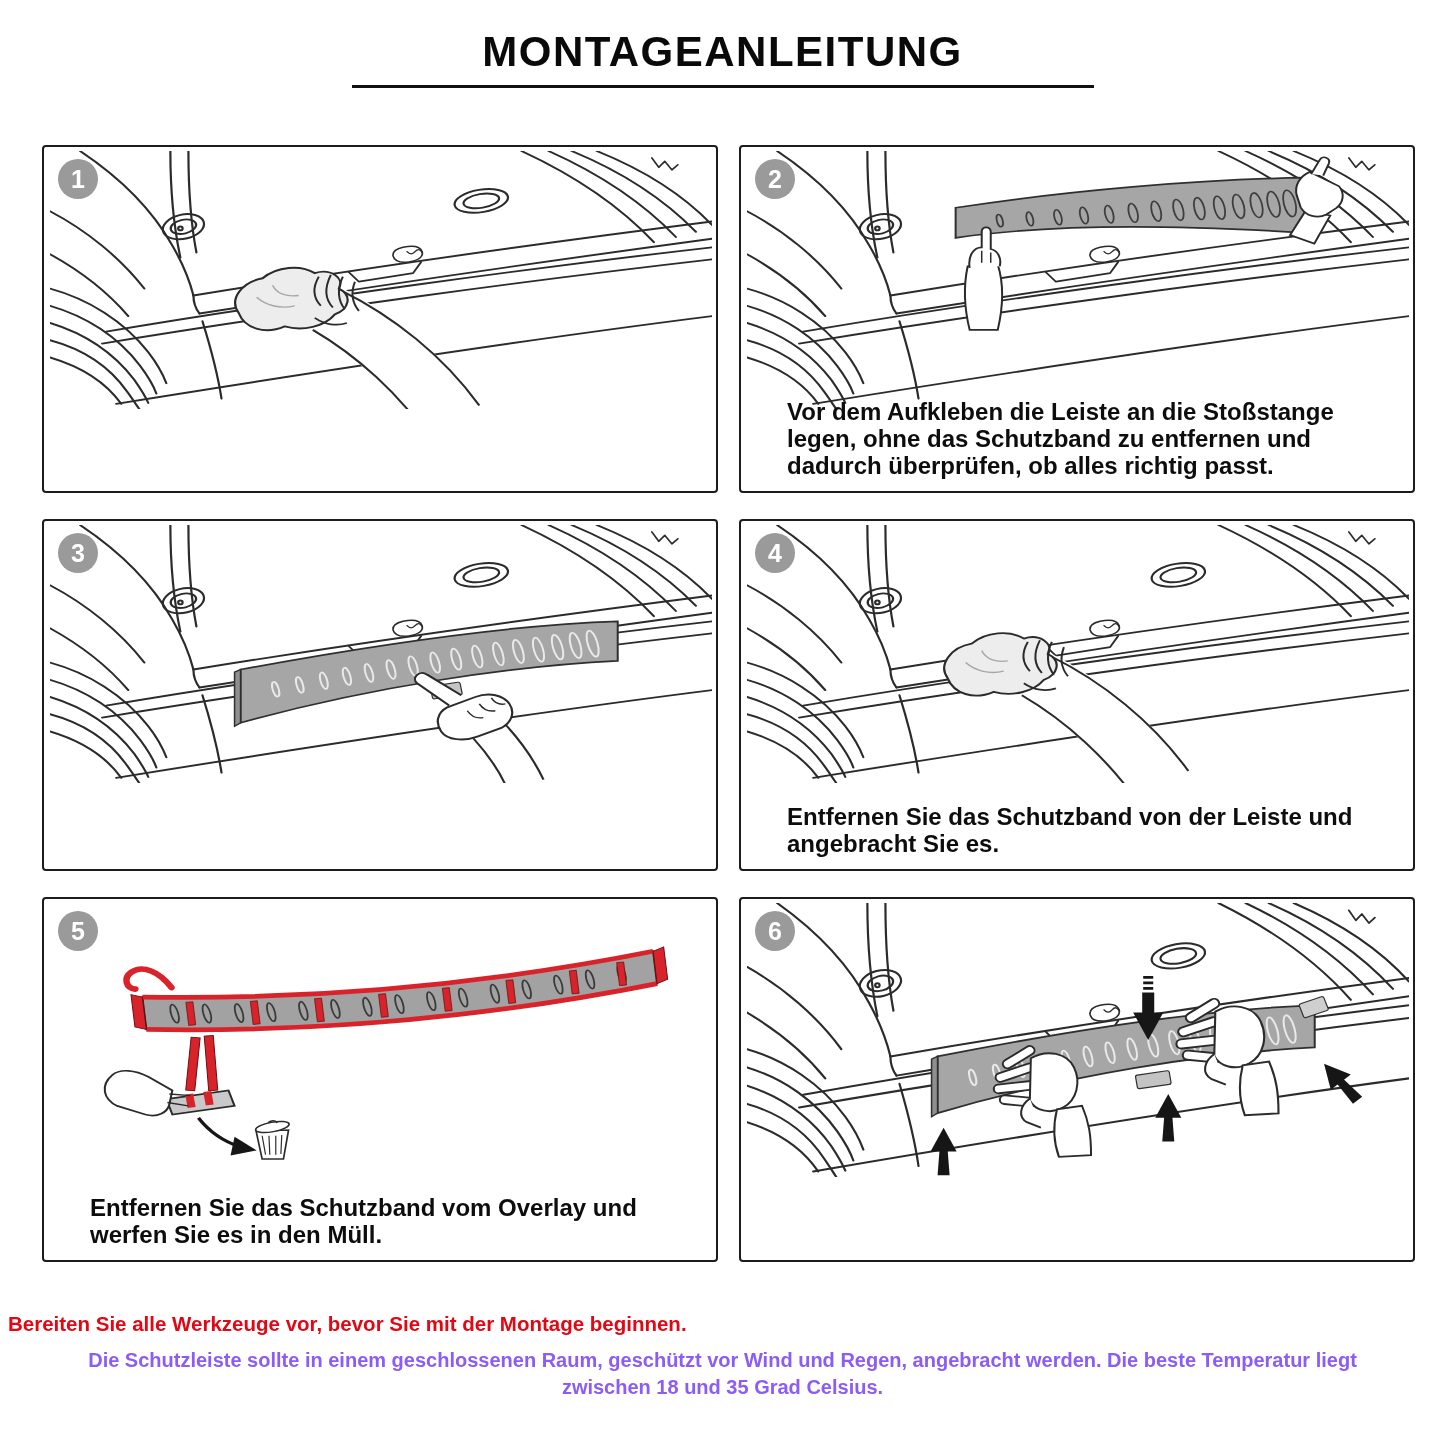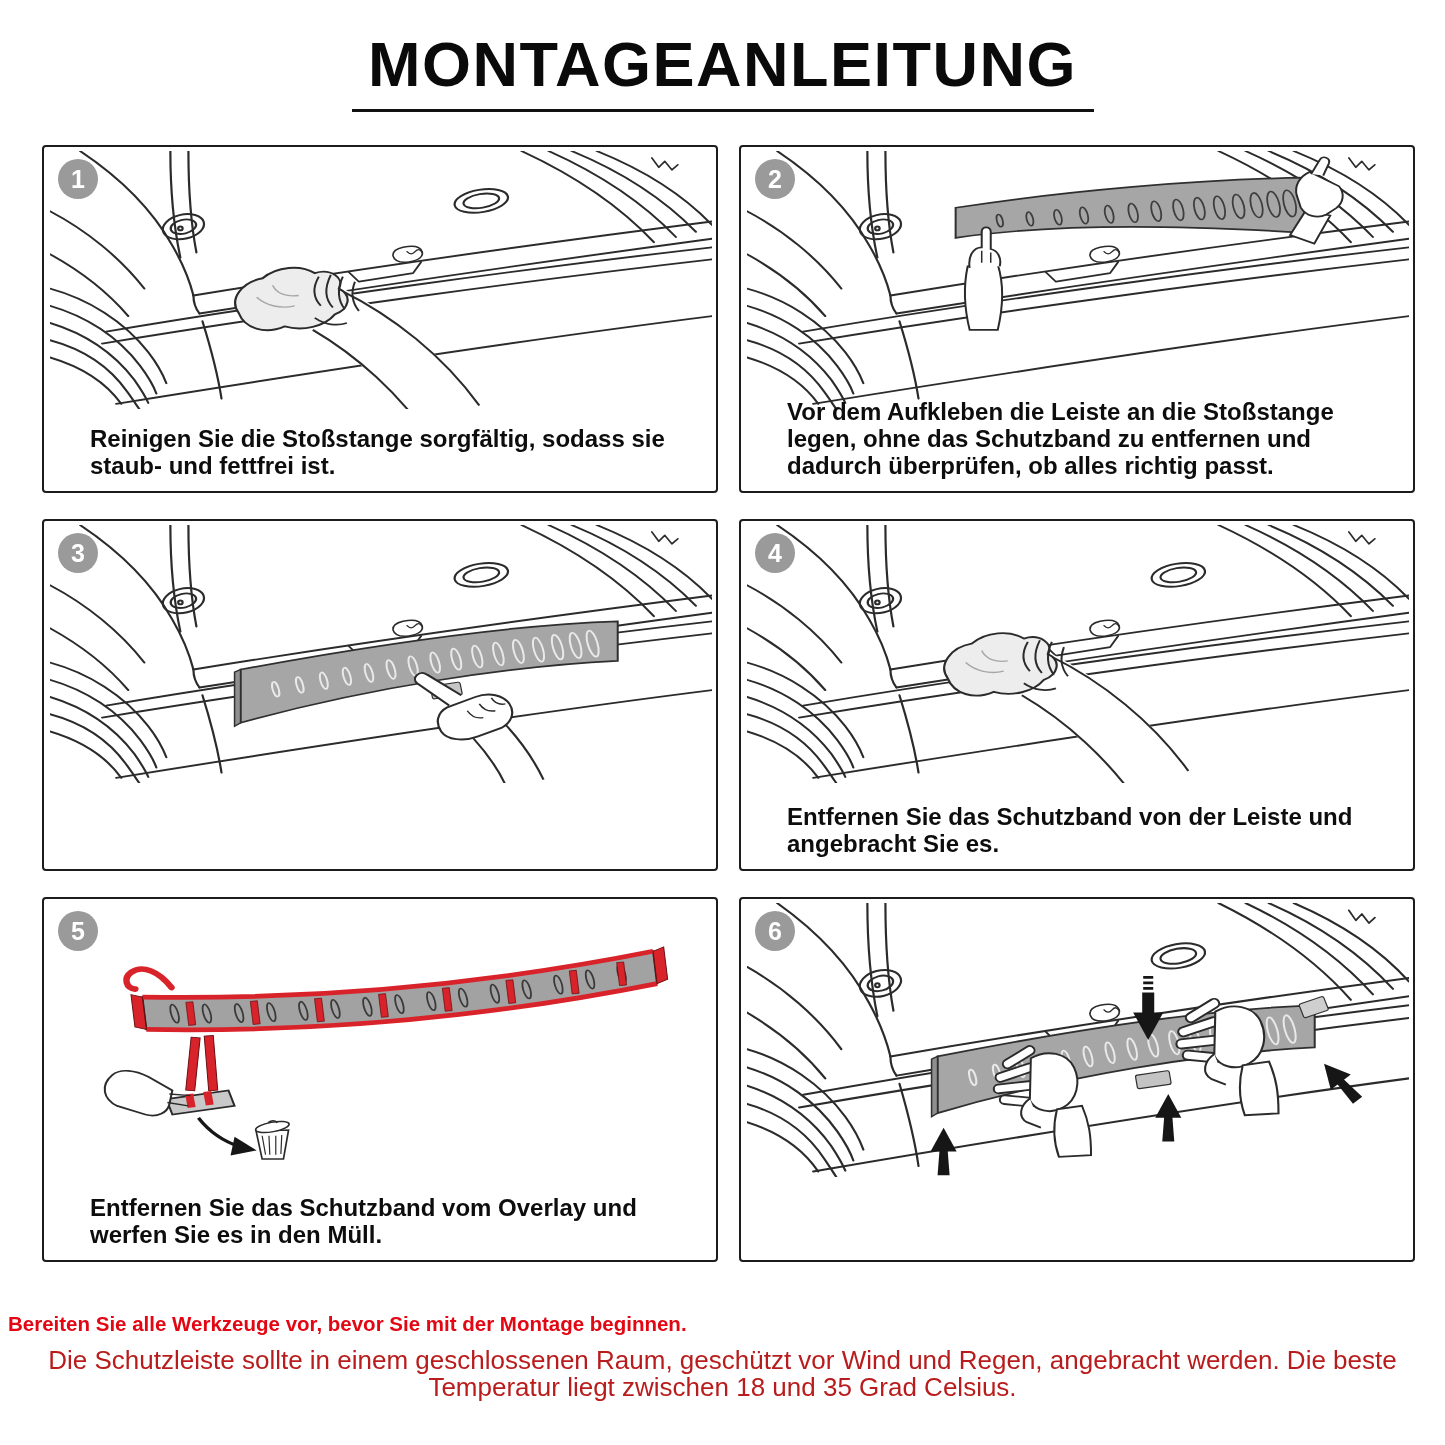--- a/index.html
+++ b/index.html
@@ -1,33 +1,33 @@
 <!DOCTYPE html>
 <html><head>
 <meta charset="utf-8">
 <style>
   html,body{margin:0;padding:0;background:#fff;}
   body{width:1445px;height:1445px;position:relative;font-family:"Liberation Sans",sans-serif;color:#0d0d0d;}
   .page{position:absolute;inset:0;background:#fff;}
-  .title{margin:0;padding-top:28px;text-align:center;font-size:63px;font-weight:700;letter-spacing:1.5px;color:#0a0a0a;}
+  .title{margin:0;padding-top:28px;text-align:center;font-size:42px;font-weight:700;letter-spacing:1.5px;color:#0a0a0a;}
   .title-rule{width:742px;height:3px;background:#111;margin:9px auto 0;}
   .grid{position:absolute;left:42px;top:145px;width:1373px;display:grid;
         grid-template-columns:676px 676px;grid-template-rows:348px 352px 365px;
         column-gap:21px;row-gap:26px;}
   .panel{position:relative;border:2px solid #1c1c1c;border-radius:4px;background:#fff;box-sizing:border-box;overflow:hidden;}
   .badge{position:absolute;left:14px;top:12px;width:40px;height:40px;border-radius:50%;background:#9a9a9a;
          color:#fff;font-size:25px;font-weight:700;display:flex;align-items:center;justify-content:center;z-index:3;}
   .caption{position:absolute;left:46px;right:14px;bottom:12px;font-size:24px;line-height:27px;font-weight:700;color:#0d0d0d;z-index:2;}
   .cap-narrow{right:40px;}
   .illus{position:absolute;left:6px;top:4px;width:662px;height:258px;z-index:1;}
   .illus-tall{height:274px;}
   .footer1{position:absolute;top:1312px;left:8px;width:100%;text-align:left;
            color:#e30613;font-weight:700;font-size:20.5px;}
   .footer2{position:absolute;top:1347px;left:50%;transform:translateX(-50%);width:1352px;text-align:center;
-           color:#b91c1c;font-weight:400;font-size:26px;line-height:27px;}
+           color:#8b5cf6;font-weight:700;font-size:20px;line-height:27px;}
 </style>
 </head>
 <body>
 
 <svg width="0" height="0" style="position:absolute" aria-hidden="true">
   <defs>
 
     <g id="carRear" fill="none" stroke="#2b2b2b" stroke-width="2.2" stroke-linecap="round" stroke-linejoin="round">
       <path d="M30,0 C66,28 100,64 122,110 C132,130 139,150 143,168"></path>
       <path d="M0,70 C36,92 70,124 94,160"></path>
@@ -159,21 +159,20 @@
   <div class="grid">
 
     <div class="panel">
       <div class="badge">1</div>
       <svg class="illus" viewBox="0 0 660 300" preserveAspectRatio="none">
         <use href="#carRear"></use>
         <g transform="translate(258,178)">
             <use href="#handCloth"></use>
           </g>
       </svg>
-      <div class="caption">Reinigen Sie die Stoßstange sorgfältig, sodass sie staub- und fettfrei ist.</div>
     </div>
 
     <div class="panel">
       <div class="badge">2</div>
       <svg class="illus" viewBox="0 0 660 300" preserveAspectRatio="none">
         <use href="#carRear"></use>
         <g>
           <path d="M208,66 C320,46 450,33 556,31 L556,95 C450,88 320,82 208,101 Z" fill="#a6a6a6" stroke="#2f2f2f" stroke-width="2"></path>
           <g fill="none" stroke="#3e3e3e" stroke-width="1.8">
             <ellipse cx="252" cy="81" rx="2.9" ry="7.3" transform="rotate(-12 252 81)"></ellipse>

